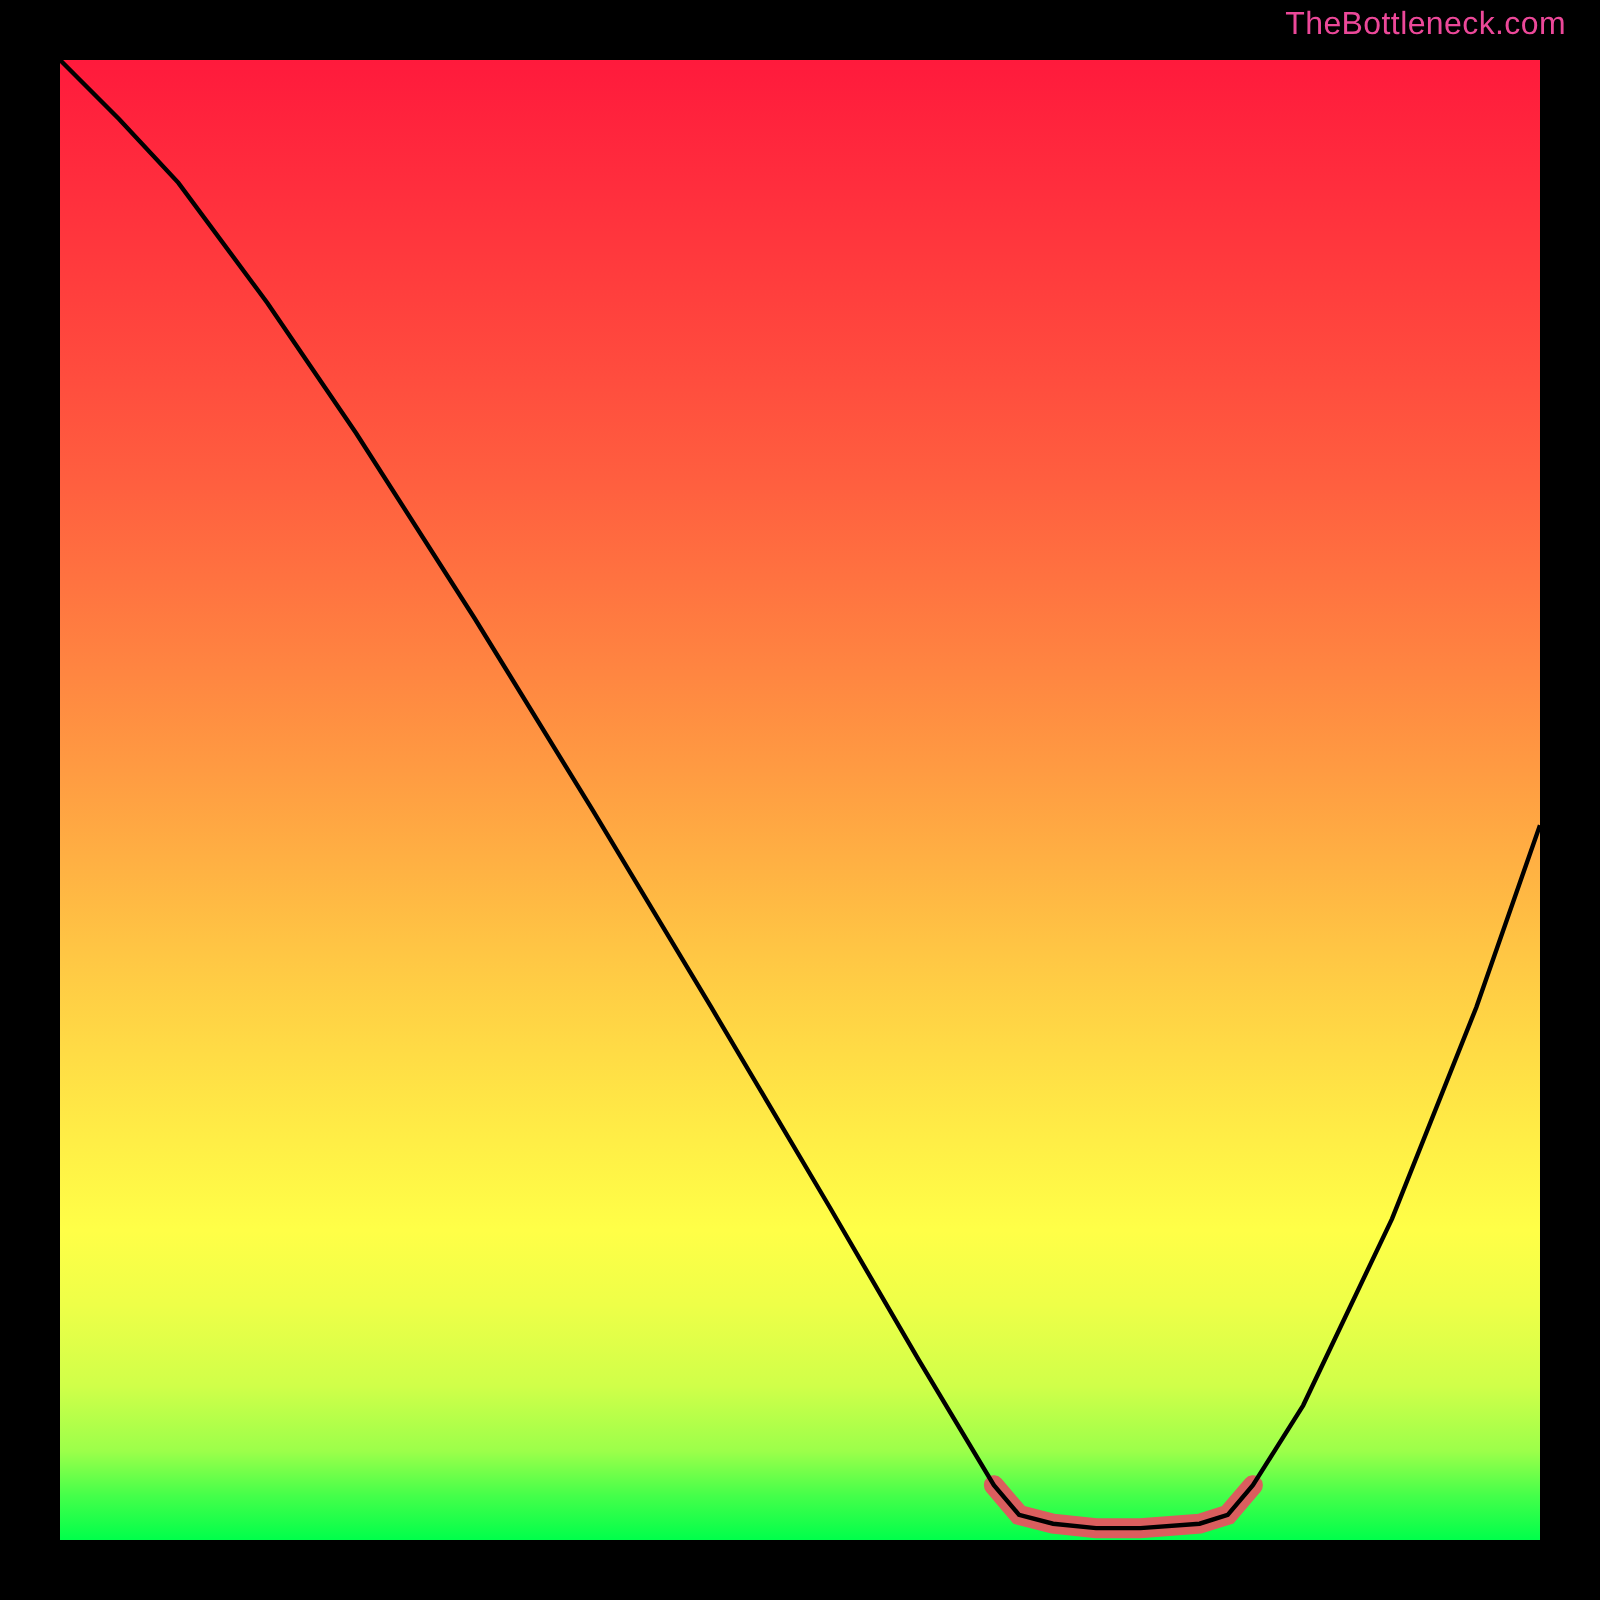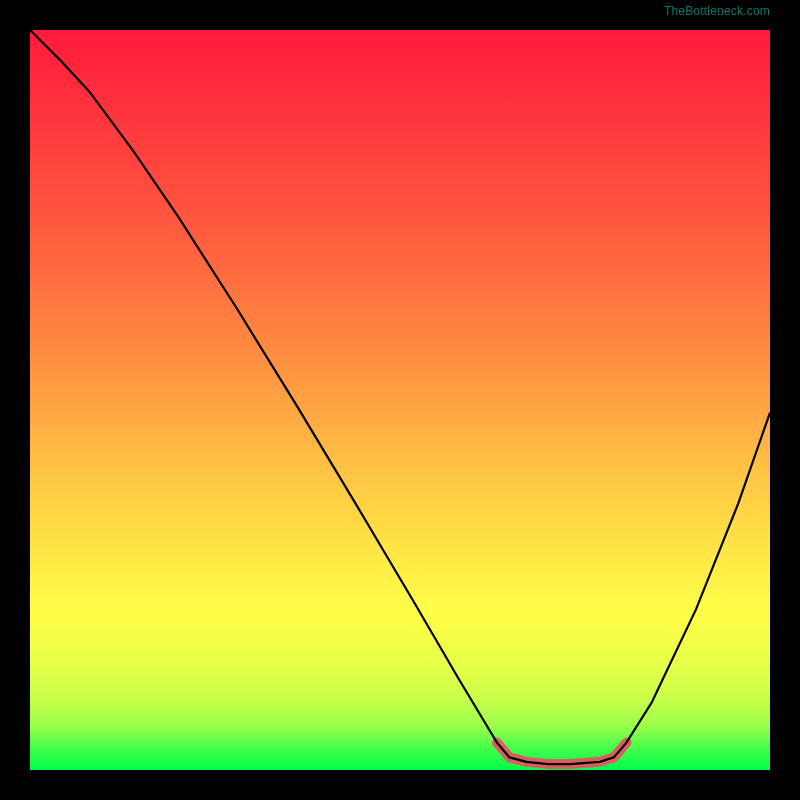--- a/index.html
+++ b/index.html
@@ -56,23 +56,23 @@
     fill: none;
   }
   .thin-curve {
     stroke: #000;
     stroke-width: 2.2;
     fill: none;
   }
   .watermark {
     position: absolute;
     top: 4px;
-    right: 30px;
-    color: #0f766e;
-    font-size: 12px;
+    right: 17px;
+    color: #ec4899;
+    font-size: 16px;
     font-weight: 500;
     letter-spacing: 0.2px;
   }
 </style>
 </head>
 <body>
 
 <div class="plot-area">
   <div class="gradient"></div>
   <svg class="curve" viewBox="0 0 740 740" preserveAspectRatio="none">

